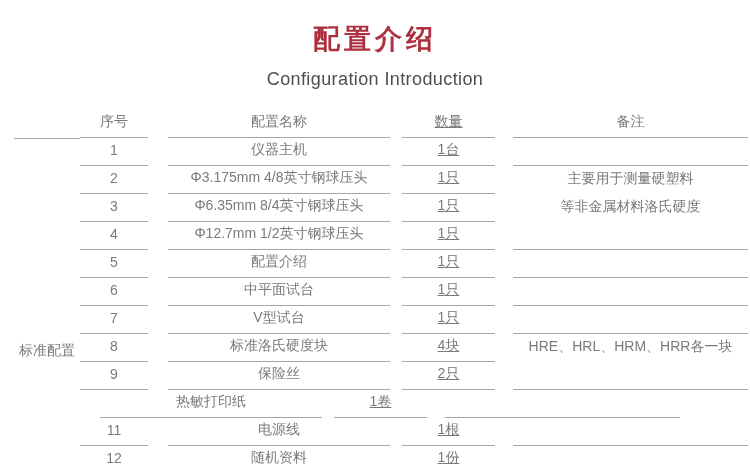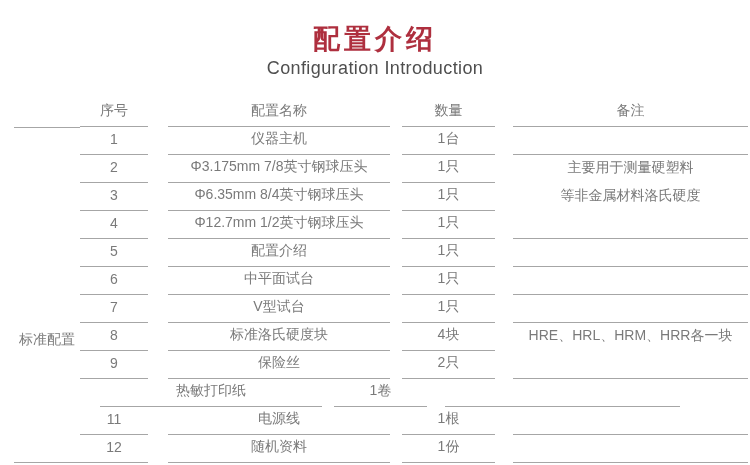--- a/index.html
+++ b/index.html
@@ -15,21 +15,21 @@
   .title{
     margin-top:23px;
     text-align:center;
     font-size:27px;
     font-weight:bold;
     letter-spacing:4px;
     color:var(--accent);
     line-height:1.2;
   }
   .subtitle{
-    margin-top:3px;
+    margin-top:14px;
     text-align:center;
     font-size:18px;
     color:#4f4f4f;
     letter-spacing:0.4px;
     line-height:1.2;
   }
   .table-wrap{
     position:relative;
     margin-top:19px;
     padding-left:14px;
@@ -41,21 +41,21 @@
     font-size:14px;
     color:var(--table-text);
     padding-bottom:2px;
     white-space:nowrap;
   }
   .u{border-bottom:1px solid var(--line);}
   .c-group{width:66px;}
   .c-index{width:68px;text-align:right;}
   .sp1{width:20px;} .sp2{width:12px;} .sp3{width:18px;}
   .c-name{width:222px;}
-  .c-qty{width:93px;}
+  .c-qty{width:93px;text-decoration:underline;}
   .c-remark{width:235px;}
   .group-cell{
     position:absolute;
     left:14px;top:28px;
     width:66px;height:336px;
     box-sizing:border-box;
     border-top:1px solid var(--line);
     border-bottom:1px solid var(--line);
   }
   .group-label{
@@ -98,21 +98,21 @@
     <div class="sp2"></div>
     <div class="cell c-qty u">1台</div>
     <div class="sp3"></div>
     <div class="cell c-remark u"></div>
   </div>
 
   <div class="trow">
     <div class="cell c-group"></div>
     <div class="cell c-index u">2</div>
     <div class="sp1"></div>
-    <div class="cell c-name u">Φ3.175mm 7/8英寸钢球压头</div>
+    <div class="cell c-name u">Φ3.175mm 4/8英寸钢球压头</div>
     <div class="sp2"></div>
     <div class="cell c-qty u">1只</div>
     <div class="sp3"></div>
     <div class="cell c-remark">主要用于测量硬塑料</div>
   </div>
 
   <div class="trow">
     <div class="cell c-group"></div>
     <div class="cell c-index u">3</div>
     <div class="sp1"></div>

